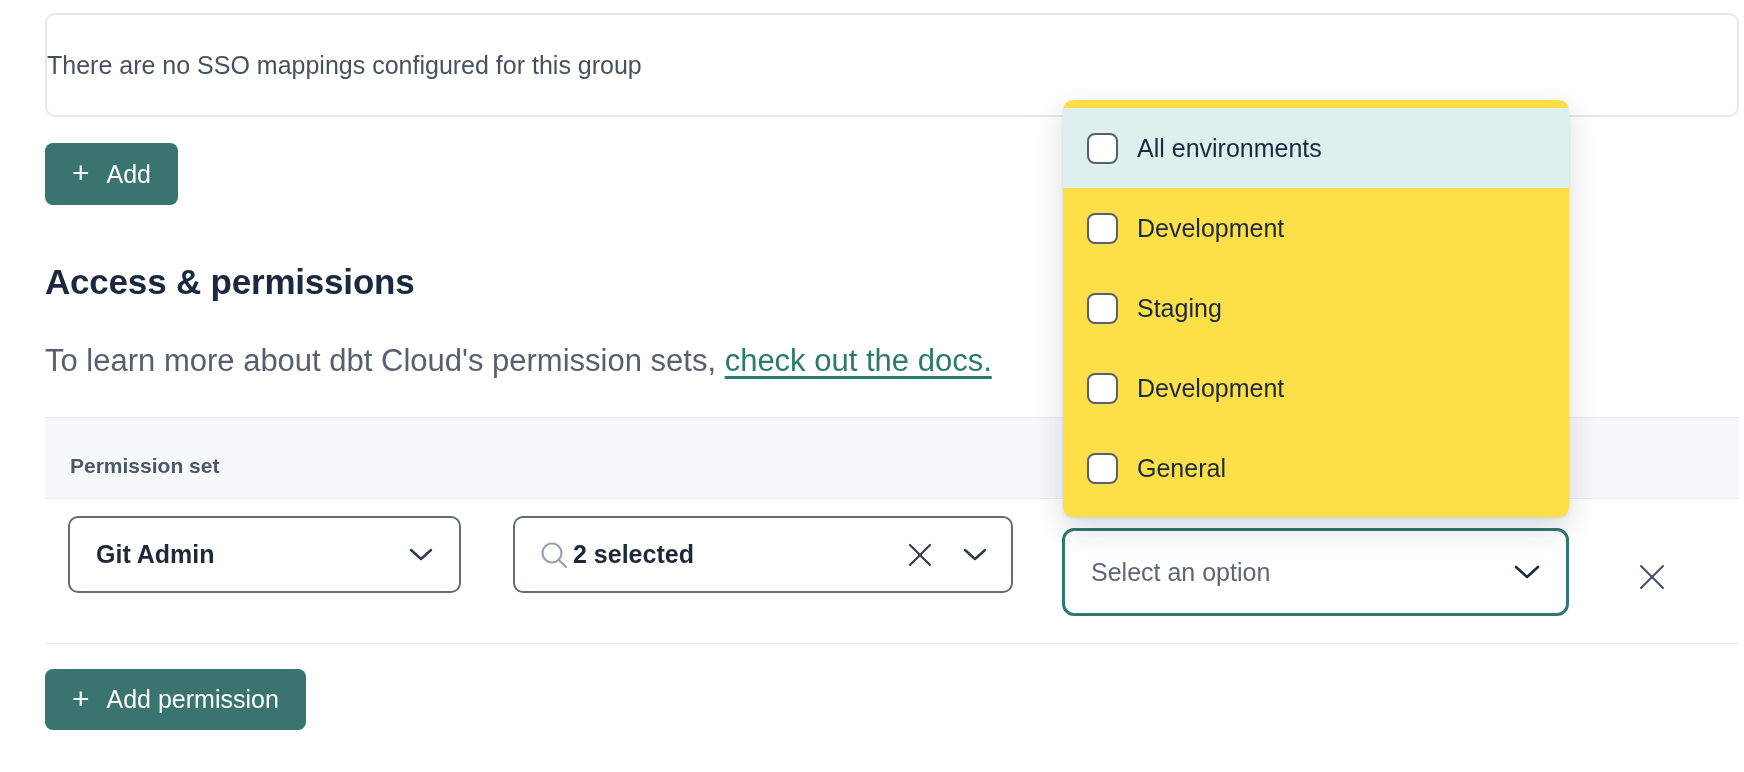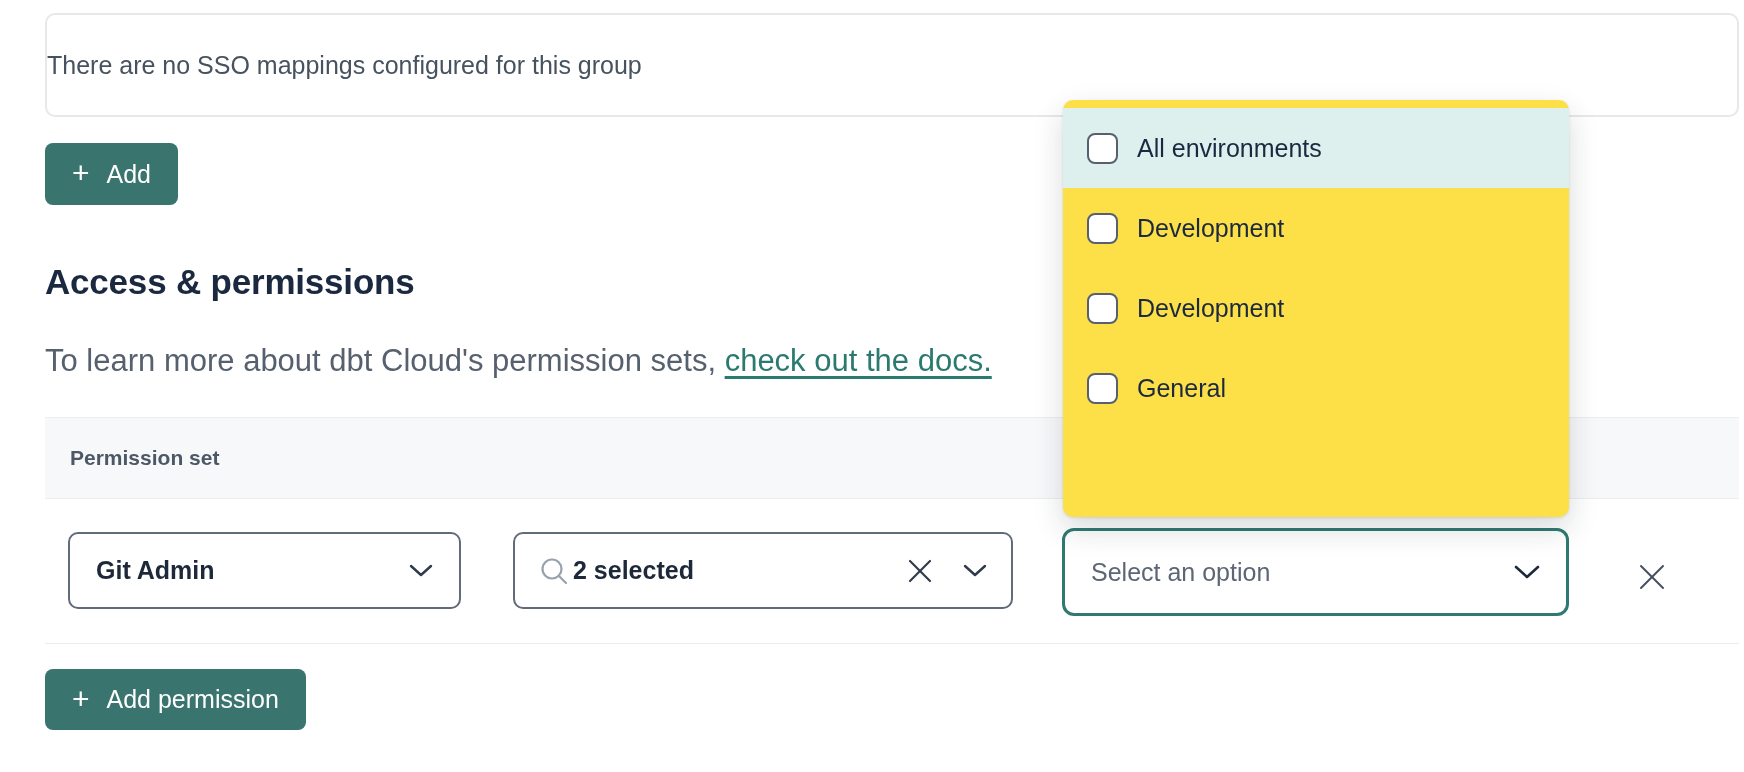--- a/index.html
+++ b/index.html
@@ -25,28 +25,28 @@
 
   
   .page-h2 { left:45px; top:262px; font-size:35px; font-weight:700;
     color:#1b2940; letter-spacing:-0.2px; }
   .desc { left:45px; top:343px; font-size:31px; color:#57606e; }
   .desc a { color:#2b7a70; text-decoration:underline; text-underline-offset:5px; }
 
   
   .thead { left:45px; top:417px; width:1694px; height:82px; background:#f7f8fa;
     border-top:1px solid #ebecef; border-bottom:1px solid #ebecef; }
-  .th { position:absolute; top:0; height:100%; display:flex; align-items:center;
+  .th { position:absolute; top:8px; height:100%; display:flex; align-items:center;
     font-size:21px; font-weight:700; color:#4d5866; }
   .th.c1 { left:25px; } .th.c2 { left:466px; }
   .row-sep { left:45px; top:643px; width:1694px; height:1px; background:#ebecef; }
 
   
   .ctl { background:#fff; border:2px solid #626b79; border-radius:10px;
-    display:flex; align-items:center; height:77px; top:532px; }
+    display:flex; align-items:center; height:77px; top:516px; }
   #permission-select { left:68px; width:393px; padding:0 26px; }
   #permission-select .val { font-size:25px; font-weight:700; color:#1d2939; flex:1; }
   #project-select { left:513px; width:500px; padding:8px 24px; gap:4px; }
   #project-select .val { font-size:25px; font-weight:700; color:#1d2939; flex:1; }
   #environment-select { left:1062px; top:528px; width:507px; height:88px;
     border:3px solid #2e7a72; border-radius:12px; padding:0 26px; }
   #environment-select .plc { font-size:25px; color:#5c6674; flex:1; }
   .icon-btn { display:flex; align-items:center; justify-content:center;
     cursor:pointer; }
   #row-remove { left:1637px; top:562px; width:30px; height:30px; }
@@ -136,20 +136,24 @@
   <div class="opt highlighted">
     <span class="cbx"></span>
     <span class="lbl">All environments</span>
   </div>
   <div class="opt">
     <span class="cbx"></span>
     <span class="lbl">Development</span>
   </div>
   <div class="opt">
     <span class="cbx"></span>
+    <span class="lbl">Staging</span>
+  </div>
+  <div class="opt">
+    <span class="cbx"></span>
     <span class="lbl">Development</span>
   </div>
   <div class="opt">
     <span class="cbx"></span>
     <span class="lbl">General</span>
   </div>
 </div>
 
 <button class="abs btn-teal" id="add-permission-btn">
   <span class="plus">+</span>

